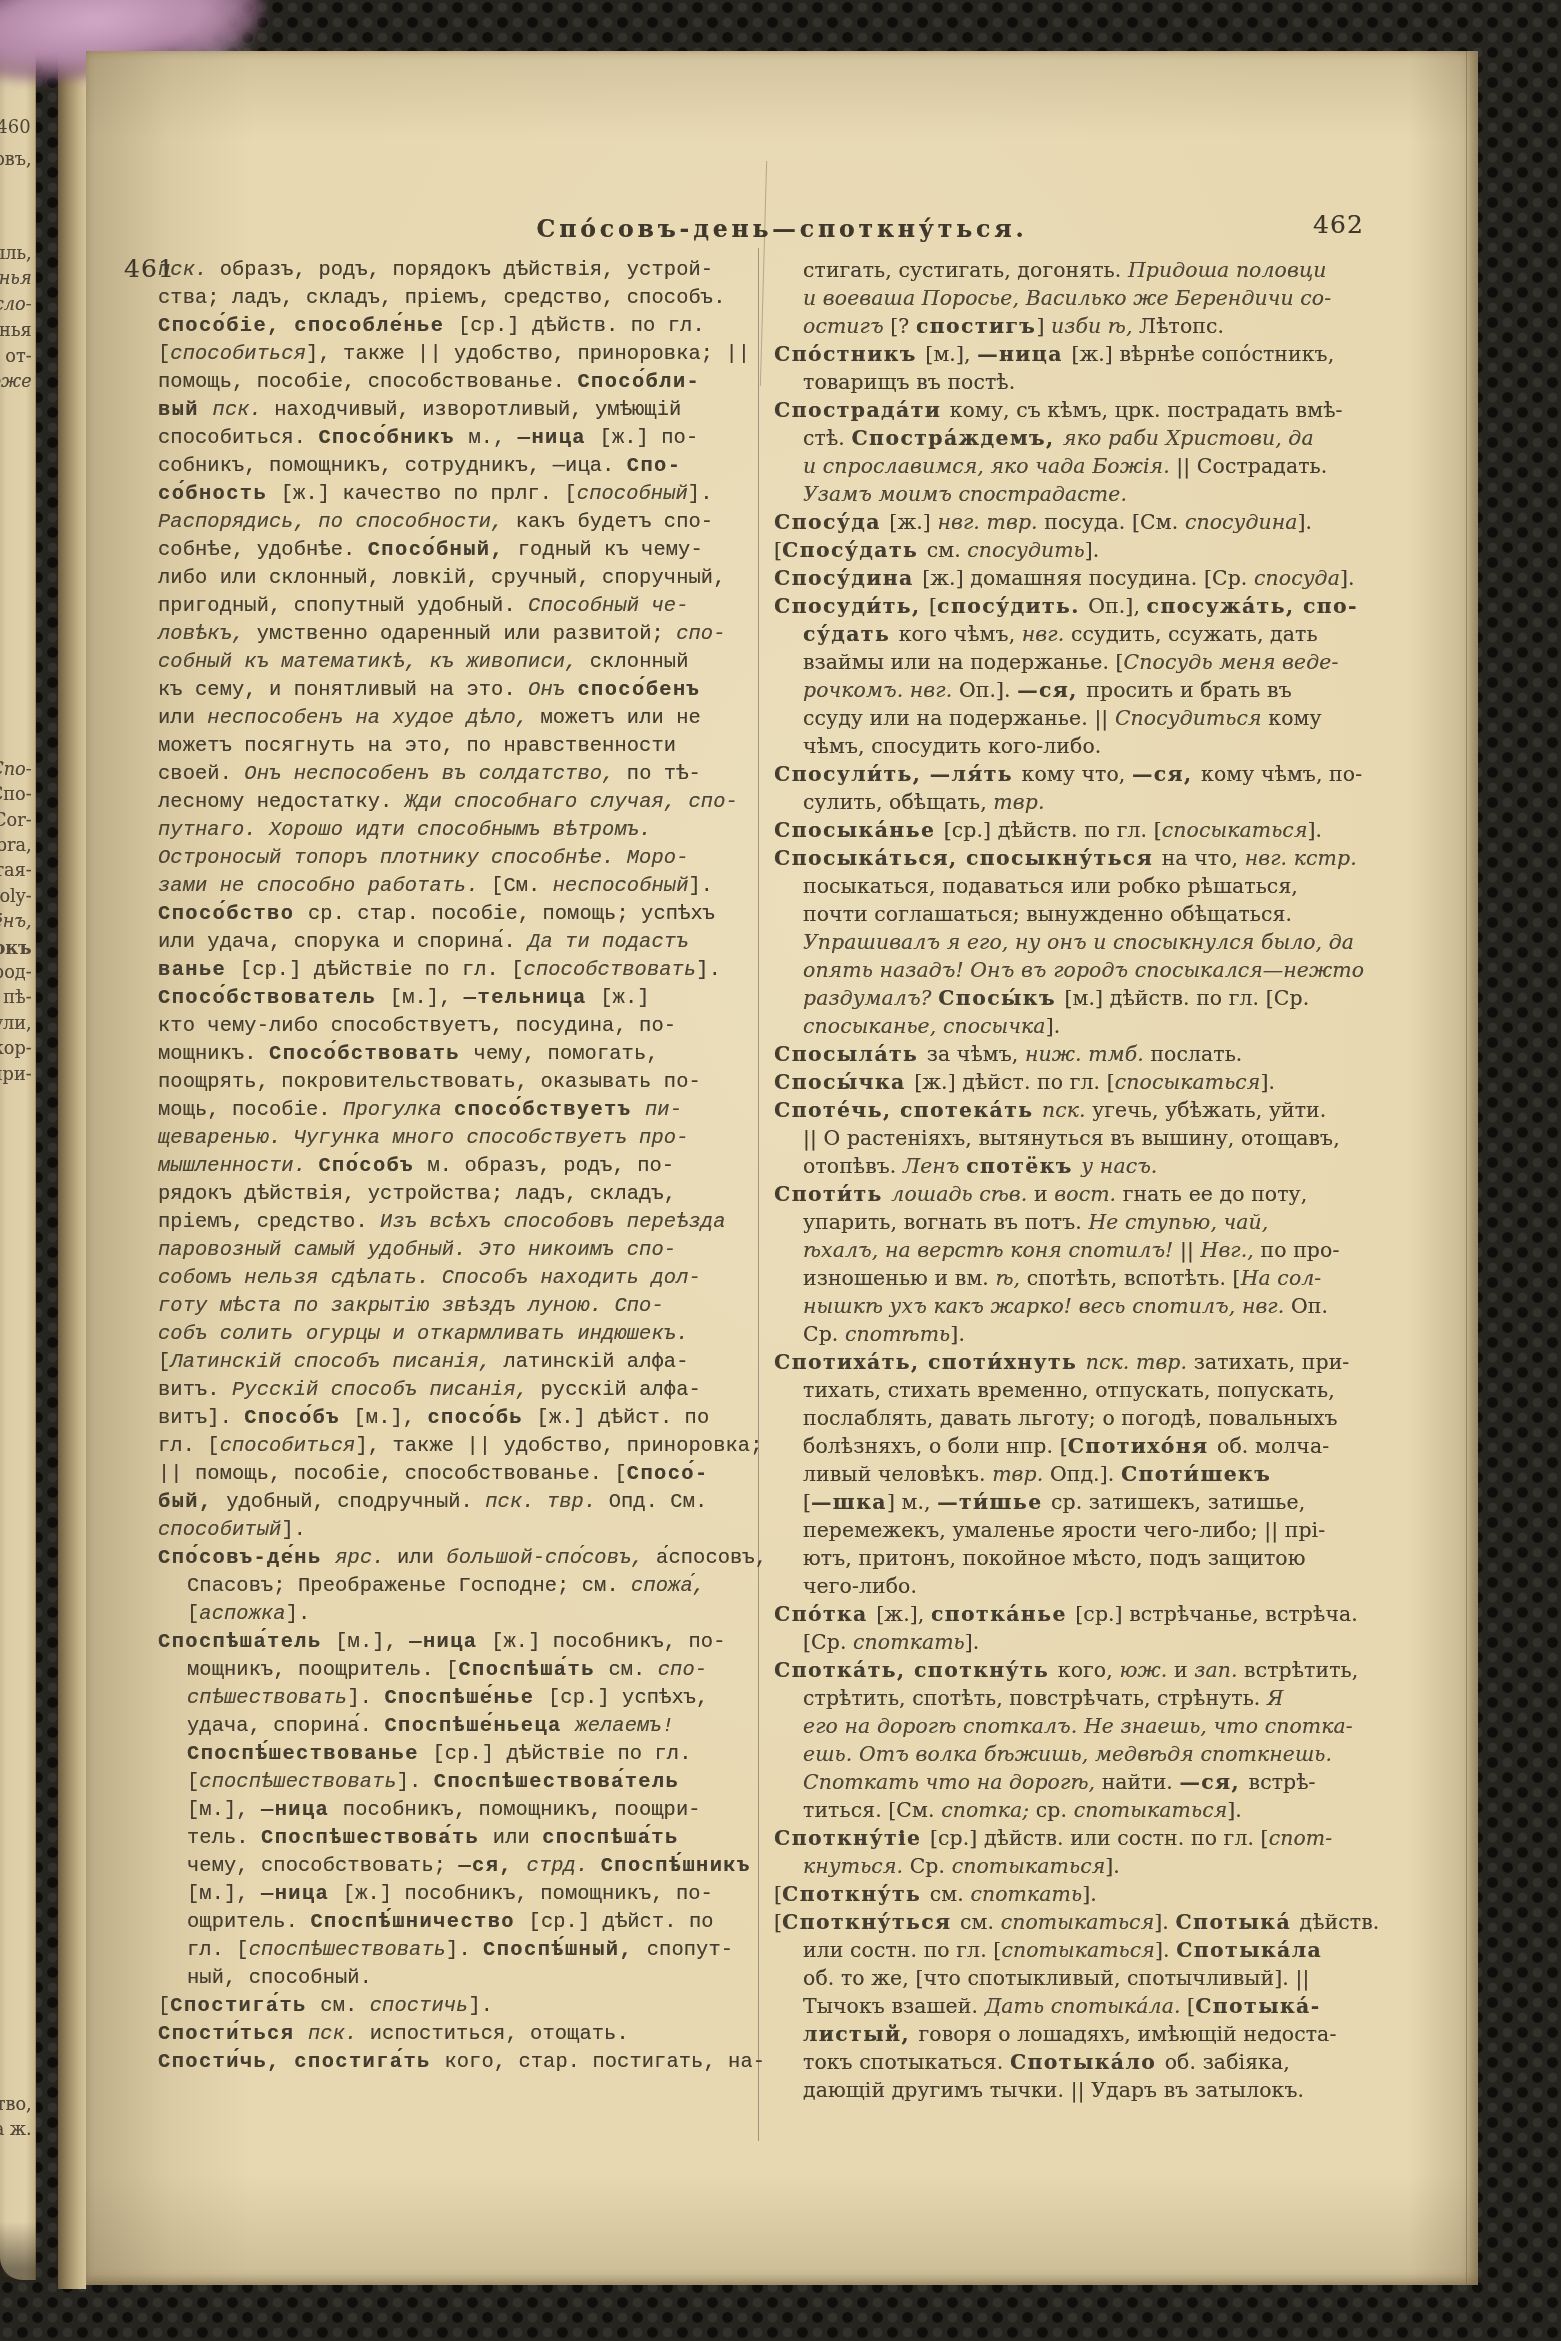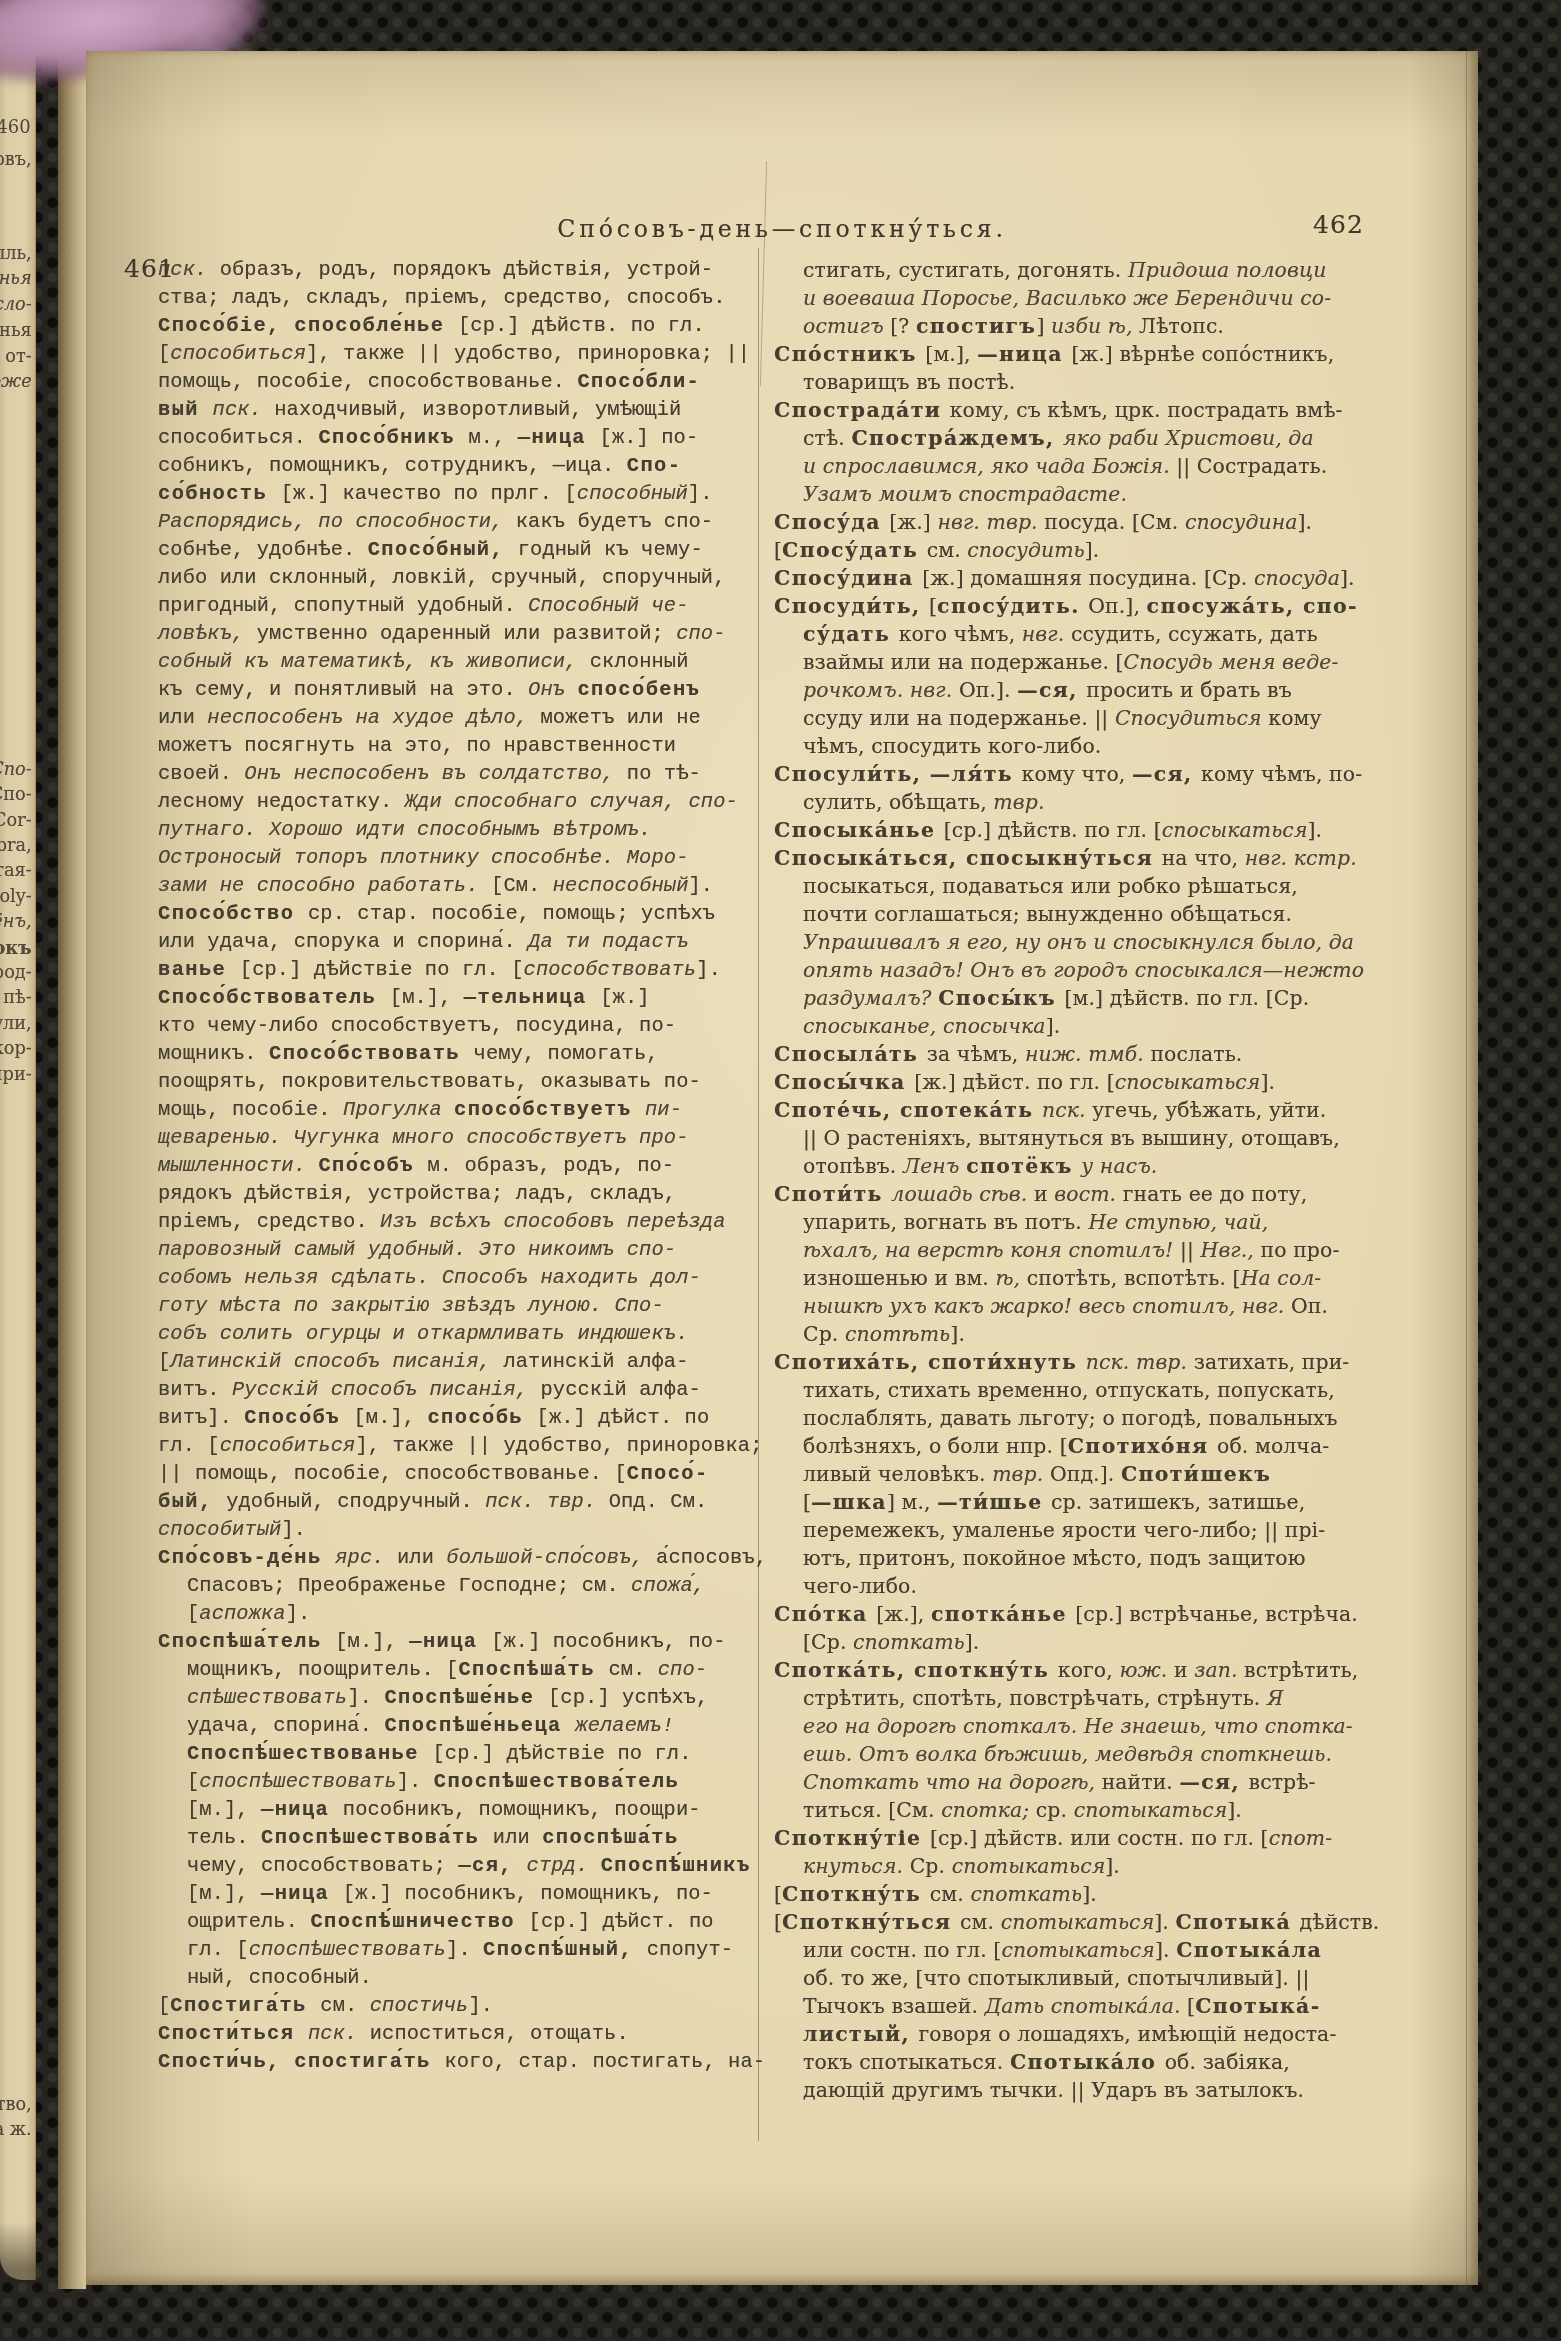--- a/index.html
+++ b/index.html
@@ -47,21 +47,21 @@
     box-shadow:inset -7.5px 0 9.7px rgba(90,72,40,.35), inset 0 -6.4px 8.6px rgba(90,72,40,.28);}
   .foreedge{position:absolute;right:10.7px;top:0;width:1.6px;height:100%;background:rgba(118,98,64,.55);}
   .crack{position:absolute;left:677px;top:110px;width:1.1px;height:225px;
     background:rgba(96,82,60,.38);transform:rotate(1.6deg);}
   
   .pagenum{position:absolute;font-size:25px;color:#3f382b;letter-spacing:1.1px;
     text-shadow:0 0 0.5px rgba(63,56,43,.6);}
   .pn-left{left:38px;top:171px;margin-top:32px;}
   .pn-right{right:114px;top:159px;}
   .runtitle{position:absolute;left:0;top:164px;width:100%;text-align:center;
-    font-size:23.6px;font-weight:400;letter-spacing:3.8px;color:#3f382b;
+    font-size:23.6px;font-weight:700;letter-spacing:3.8px;color:#3f382b;
     text-shadow:0 0 0.5px rgba(63,56,43,.55);}
   
   .col{position:absolute;top:205px;}
   .col-left{left:72px;font-family:Liberation Mono, monospace;}
   .col-right{left:688px;}
   .line{height:28px;line-height:28px;white-space:nowrap;font-size:20.4px;color:#453d2f;
     text-shadow:0 0 0.6px rgba(68,60,47,.5);letter-spacing:0.1px;}
   .line.ind{padding-left:29px;}
   .line .b{font-weight:bold;letter-spacing:1.4px;}
   .line .i{font-style:italic;opacity:.94;}

